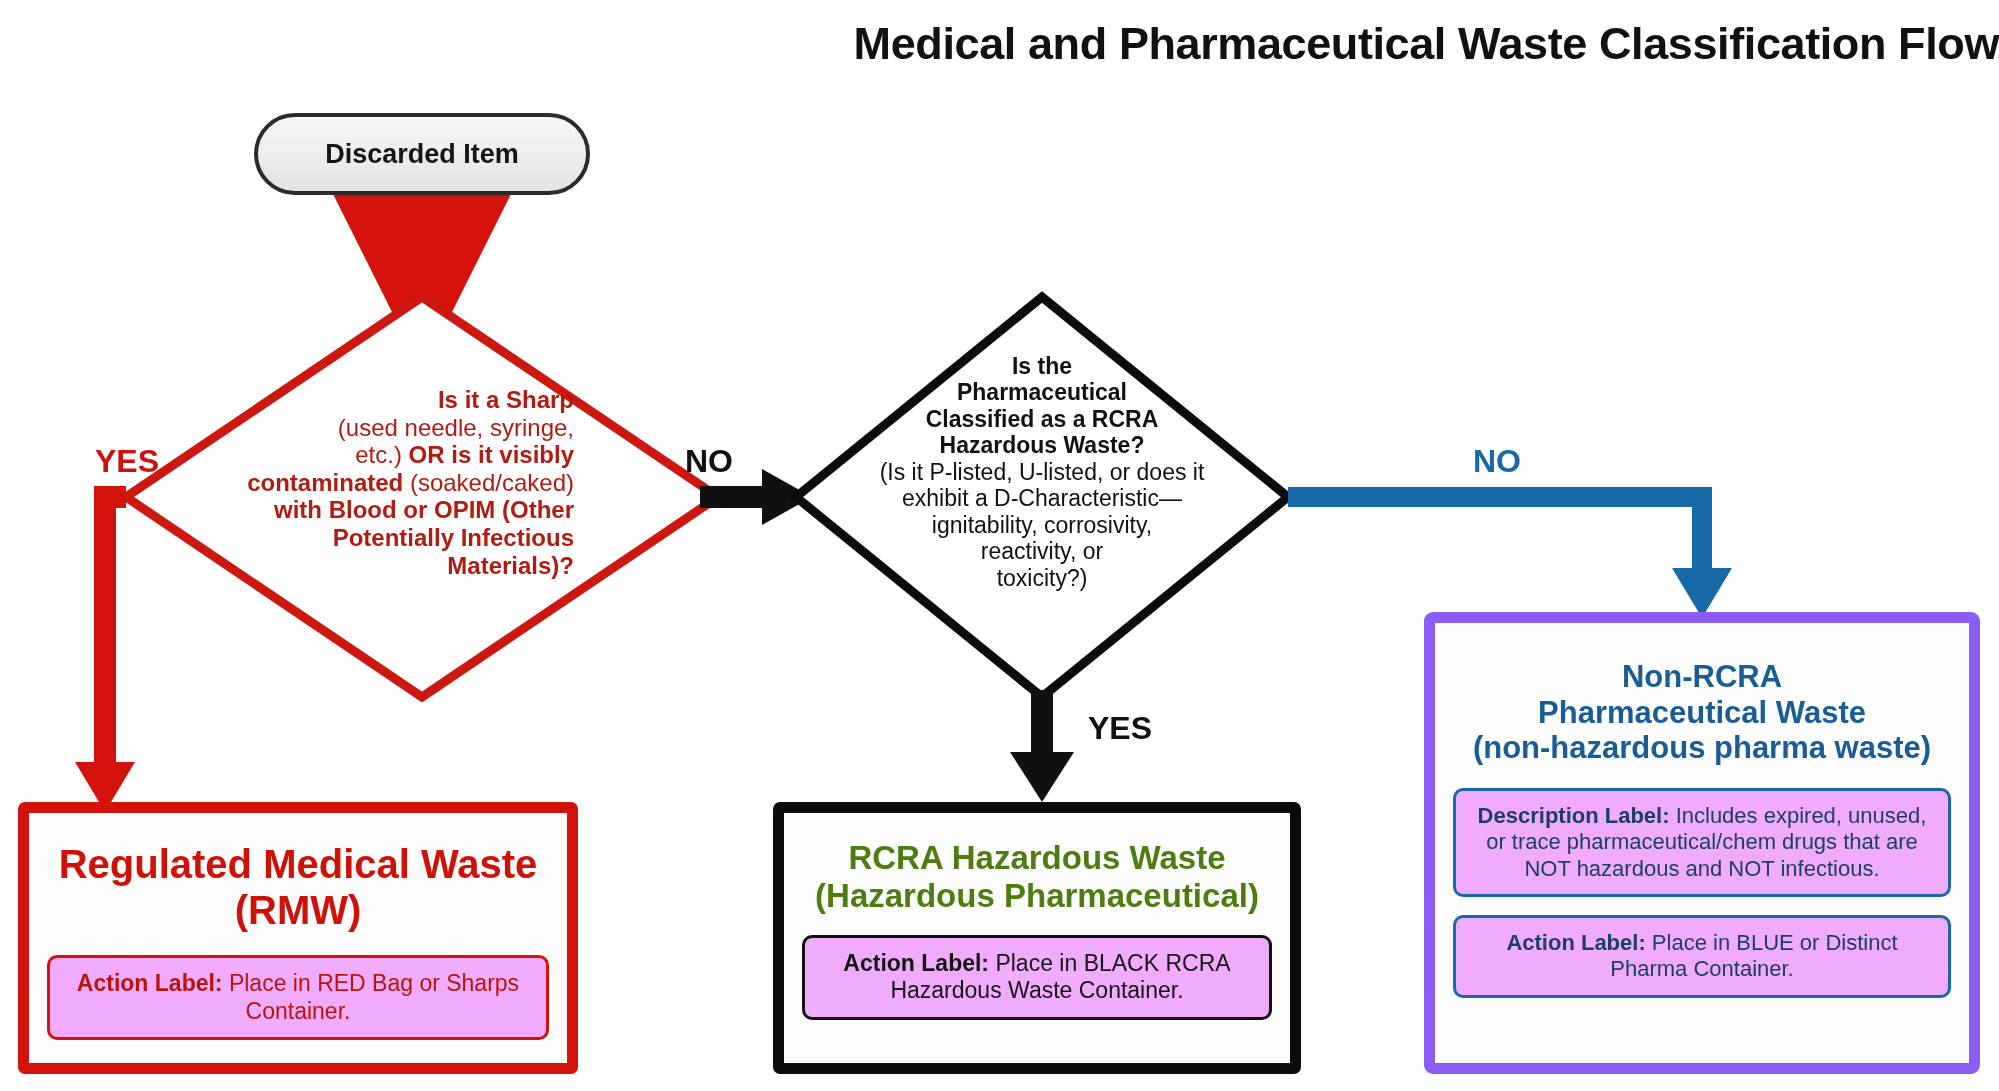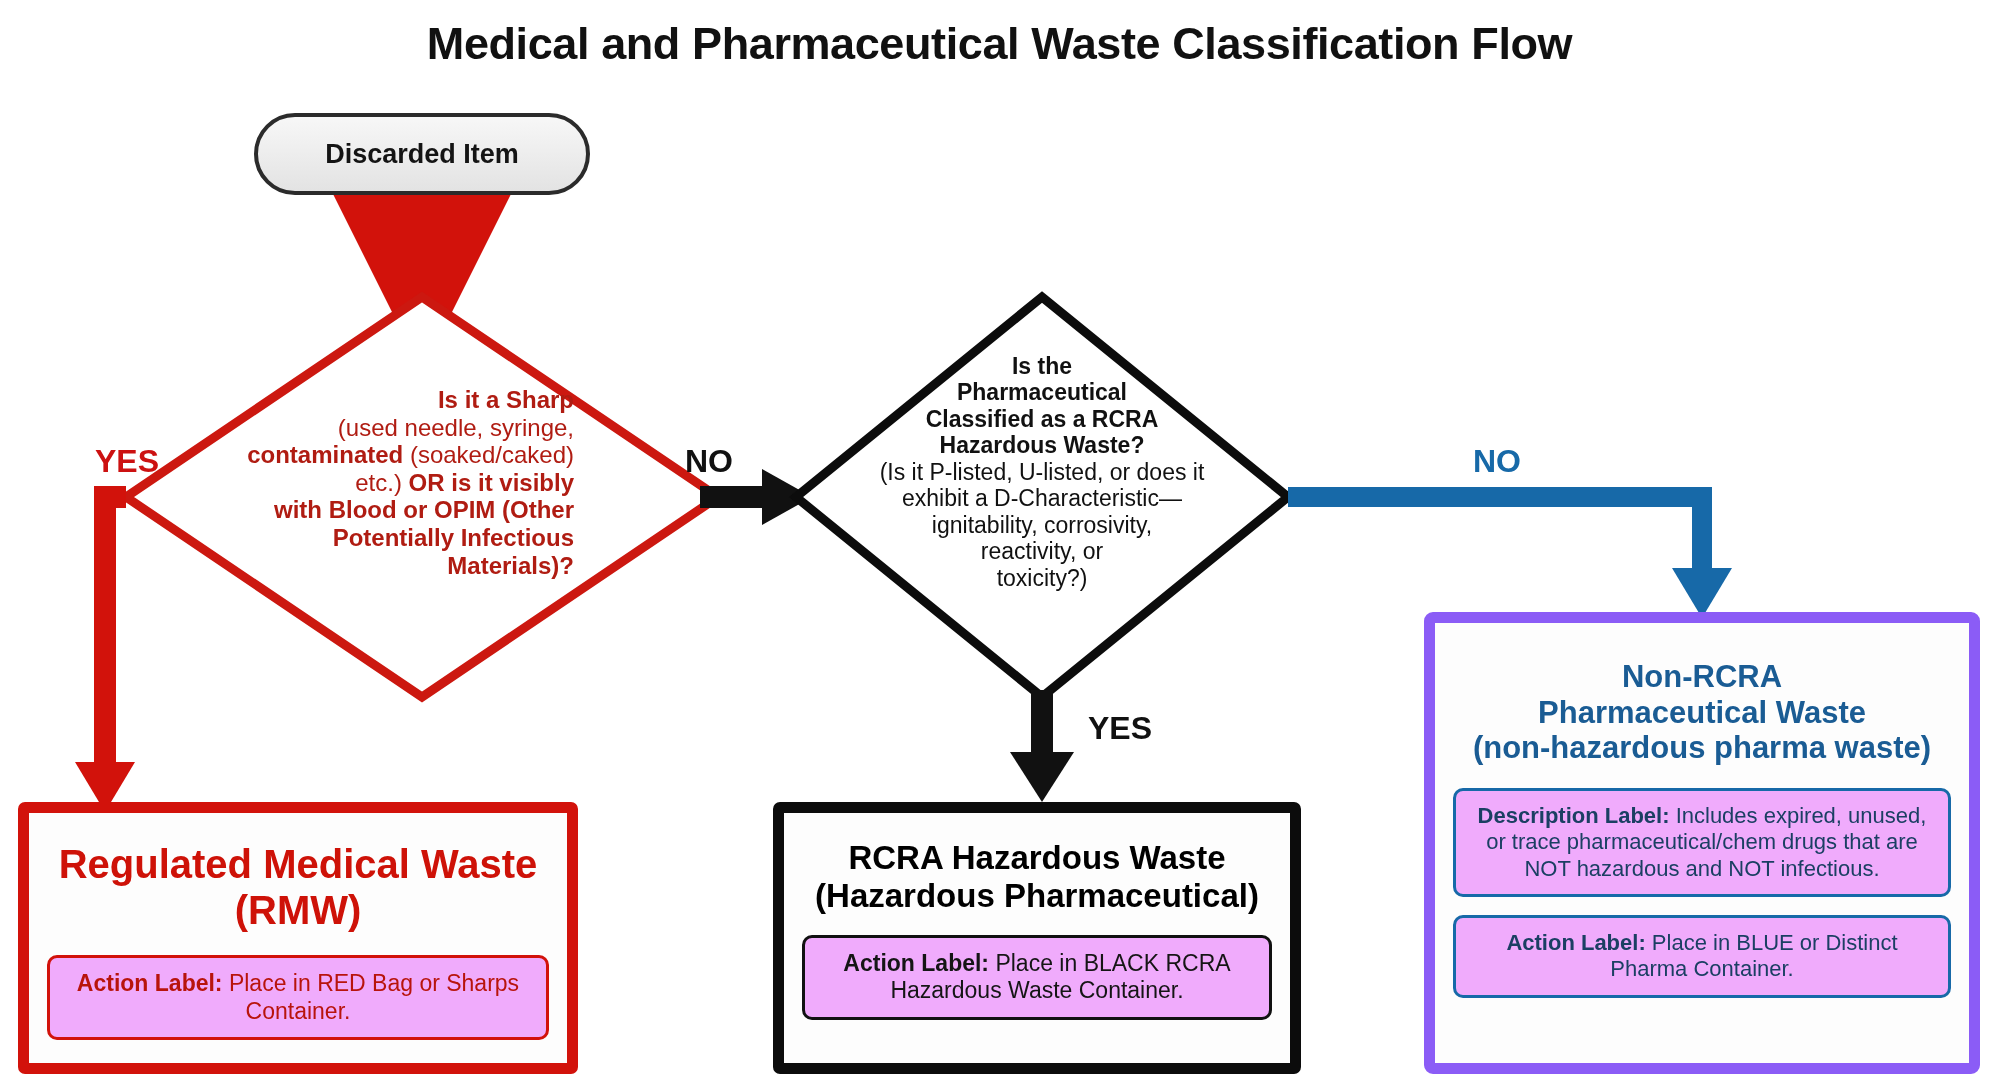--- a/index.html
+++ b/index.html
@@ -19,21 +19,21 @@
     left: 0;
     top: 0;
     width: 1999px;
     height: 1091px;
   }
   .page-title {
     position: absolute;
     left: 0;
     top: 18px;
     width: 1999px;
-    text-align: center;
+    text-align: right;
     font-family: "Liberation Sans", sans-serif;
     font-weight: bold;
     font-size: 45px;
     letter-spacing: -0.4px;
     color: #111111;
     white-space: nowrap;
   }
   .edge-label {
     position: absolute;
     font-family: "Liberation Sans", sans-serif;
@@ -143,21 +143,21 @@
     left: 773px;
     top: 802px;
     width: 528px;
     height: 272px;
     border: 11px solid #0c0c0c;
     border-radius: 7px;
     padding: 16px 18px 14px 18px;
   }
   .box-rcra .outcome-title {
     font-size: 33px;
-    color: #000000;
+    color: #4d7c0f;
     margin: 10px 0 0 0;
   }
   .box-rcra .sub-label {
     margin-top: 20px;
     border: 3px solid #111111;
     padding: 12px 6px;
     font-size: 23px;
     color: #151515;
   }
 
@@ -234,22 +234,22 @@
 
 <div class="page-title">Medical and Pharmaceutical Waste Classification Flow</div>
 
 <div class="start-node">
   <span>Discarded Item</span>
 </div>
 
 <div class="diamond-text diamond-text-sharps">
   <div><span class="dt-b">Is it a Sharp</span></div>
   <div><span class="dt-r">(used needle, syringe,</span></div>
+  <div><span class="dt-r">etc.) </span><span class="dt-b">OR is it visibly</span></div>
   <div><span class="dt-b">contaminated </span><span class="dt-r">(soaked/caked)</span></div>
-  <div><span class="dt-r">etc.) </span><span class="dt-b">OR is it visibly</span></div>
   <div><span class="dt-b">with Blood or OPIM (Other</span></div>
   <div><span class="dt-b">Potentially Infectious</span></div>
   <div><span class="dt-b">Materials)?</span></div>
 </div>
 
 <div class="diamond-text diamond-text-rcra">
   <div class="dt-b">Is the</div>
   <div class="dt-b">Pharmaceutical</div>
   <div class="dt-b">Classified as a RCRA</div>
   <div class="dt-b">Hazardous Waste?</div>

